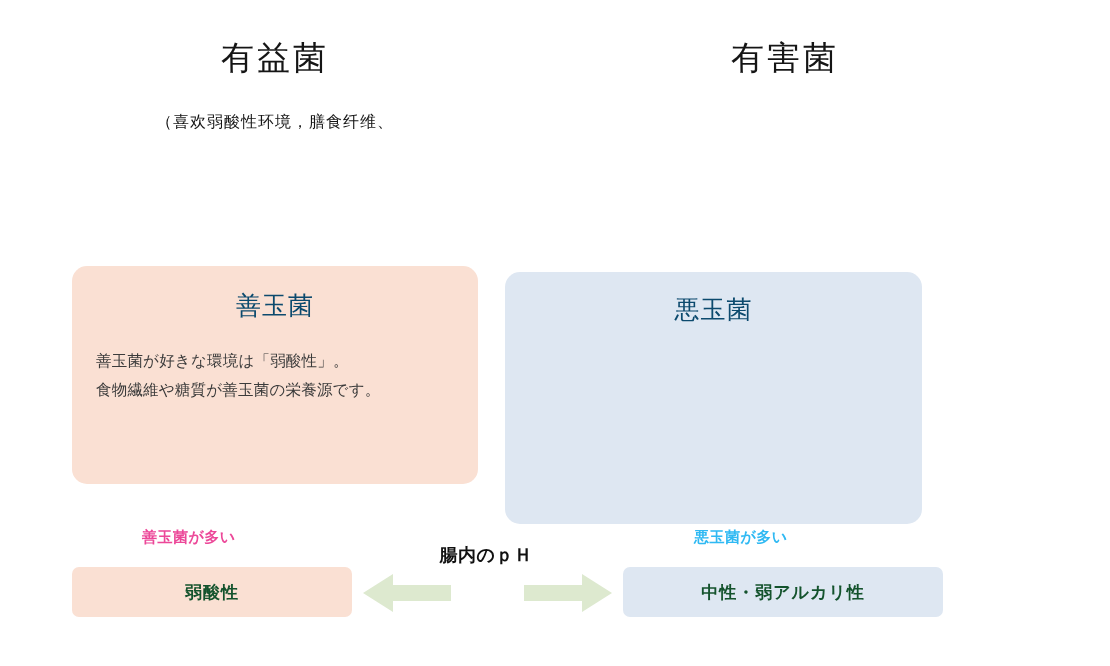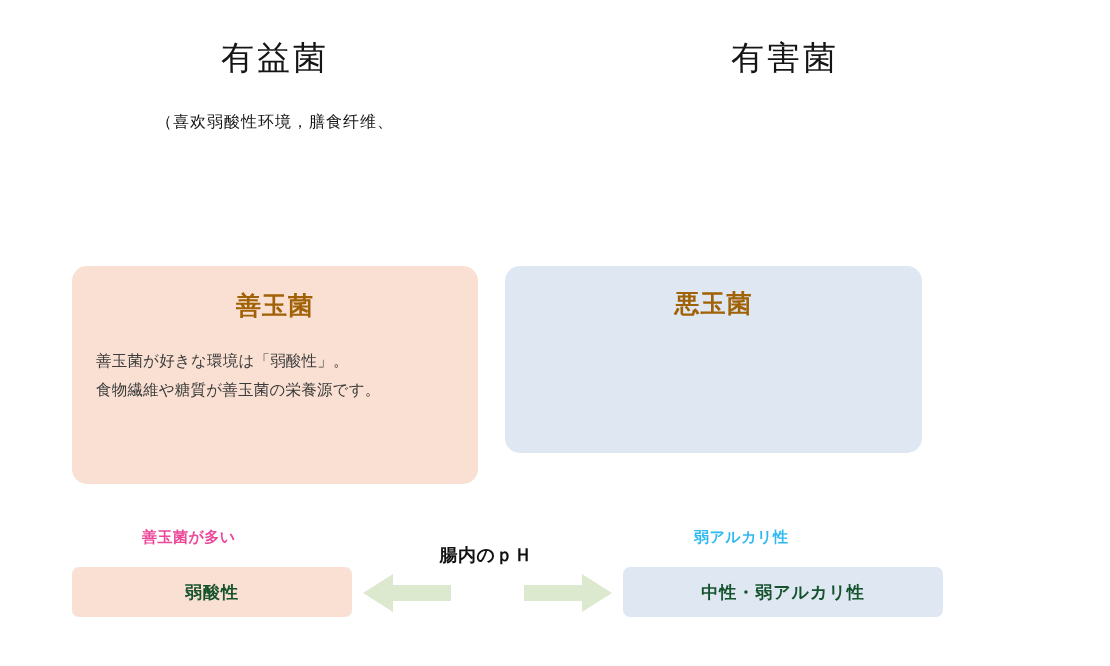--- a/index.html
+++ b/index.html
@@ -55,44 +55,44 @@
 
   
   .card {
     position: absolute;
     border-radius: 15px;
     box-sizing: border-box;
   }
   .card-title {
     text-align: center;
     font-size: 25px;
-    font-weight: 700;
+    font-weight: 400;
     letter-spacing: 1px;
-    color: #a16207;
+    color: #0c4a6e;
     line-height: 30px;
   }
   .card-body {
     font-size: 15.5px;
     line-height: 29px;
     color: #3b3b3b;
     letter-spacing: 0.2px;
   }
   .card-body .ln { display: block; white-space: nowrap; }
 
   #card-good {
     left: 72px; top: 266px;
     width: 406px; height: 218px;
     background: #fae0d3;
   }
   #card-good .card-title { margin-top: 24px; }
   #card-good .card-body  { margin-top: 26px; padding-left: 24px; }
 
   #card-bad {
-    left: 505px; top: 266px;
-    width: 417px; height: 187px;
+    left: 505px; top: 272px;
+    width: 417px; height: 252px;
     background: #dee7f2;
   }
   #card-bad .card-title { margin-top: 22px; }
   #card-bad .card-body  { margin-top: 18px; padding-left: 22px; }
 
   
   .mini-label {
     position: absolute;
     font-size: 15px;
     font-weight: 700;
@@ -163,21 +163,21 @@
       <span class="ln">善玉菌が好きな環境は「弱酸性」。</span>
       <span class="ln">食物繊維や糖質が善玉菌の栄養源です。</span>
     </div>
   </div>
 
   <div class="card" id="card-bad">
     <div class="card-title">悪玉菌</div>
   </div>
 
   <div class="mini-label" id="label-good">善玉菌が多い</div>
-  <div class="mini-label" id="label-bad">弱アルカリ性</div>
+  <div class="mini-label" id="label-bad">悪玉菌が多い</div>
 
   <div class="ph-bar" id="bar-acid">弱酸性</div>
   <div class="ph-bar" id="bar-alkali">中性・弱アルカリ性</div>
 
   <div class="ph-caption">腸内のｐＨ</div>
 
   <div class="arrow" id="arrow-left">
     <svg viewBox="0 0 88 38" xmlns="http://www.w3.org/2000/svg" aria-hidden="true">
       <path d="M0 19 L30 0 L30 11 L88 11 L88 27 L30 27 L30 38 Z" fill="#dde9cf"></path>
     </svg>

